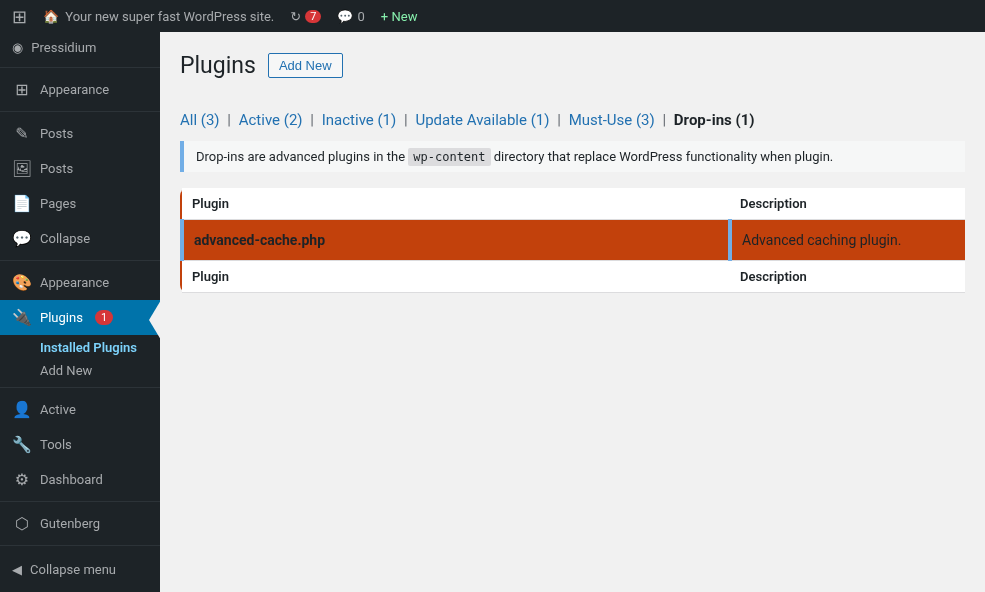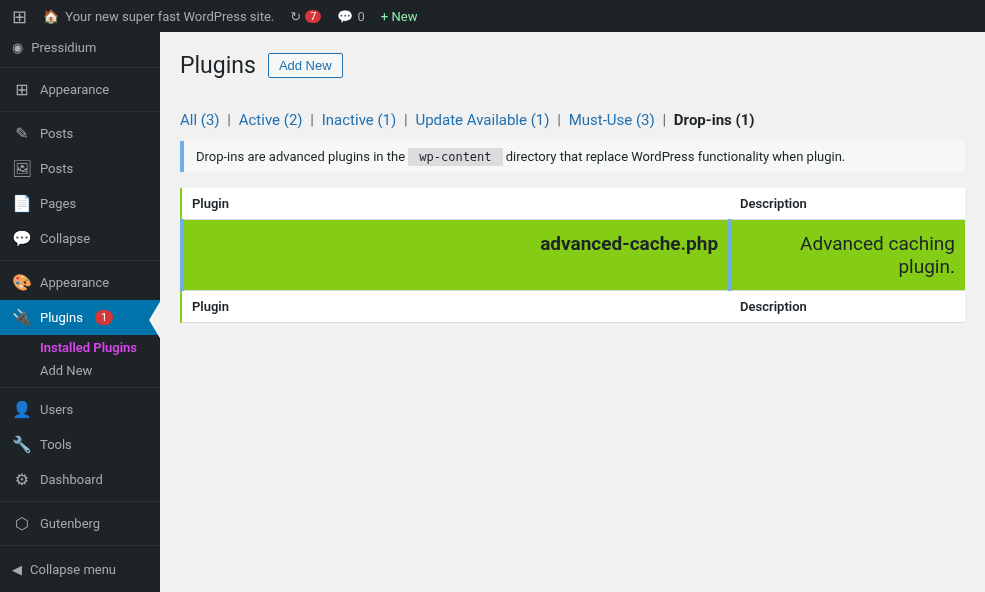--- a/index.html
+++ b/index.html
@@ -72,21 +72,21 @@
     .sidebar-pressidium { 
       display: flex; align-items: center; gap: 8px; padding: 8px 12px; 
       color: #a7aaad; font-size: 13px; 
     }
     .sidebar-sub-item {
       padding: 5px 12px 5px 40px;
       font-size: 13px;
       color: #a7aaad;
       cursor: pointer;
     }
-    .sidebar-sub-item.active-sub { color: #d946ef; font-weight: 600; }
+    .sidebar-sub-item.active-sub { color: #7dd3fc; font-weight: 600; }
     .sidebar-add-new {
       padding: 3px 12px 5px 40px;
       font-size: 13px;
       color: #a7aaad;
       cursor: pointer;
     }
     .sidebar-collapse {
       display: flex; align-items: center; gap: 8px; padding: 8px 12px;
       color: #a7aaad; cursor: pointer; font-size: 13px; margin-top: 8px;
     }
@@ -139,48 +139,48 @@
     .notice-box {
       background: #f6f7f7;
       border-left: 4px solid #72aee6;
       padding: 8px 12px;
       margin-bottom: 16px;
       font-size: 13px;
       color: #1d2327;
     }
     .notice-box code {
       background: #dcdcde;
-      padding: 2px 11px;
+      padding: 2px 5px;
       border-radius: 2px;
       font-family: monospace;
       font-size: 12px;
     }
 
     
     .plugins-table {
       width: 100%;
       border-collapse: collapse;
-      background: #84cc16;
+      background: #c2410c;
+      border-radius: 8px;
     }
     .plugins-table th {
       background: #fff;
       padding: 8px 10px;
       text-align: left;
       font-size: 13px;
       font-weight: 600;
       color: #1d2327;
       border-bottom: 1px solid #dcdcde;
     }
     .plugins-table td {
       padding: 12px 10px;
       border-bottom: 1px solid #dcdcde;
       vertical-align: top;
-      font-size: 19px;
+      font-size: 14px;
       color: #1d2327;
-      text-align: right;
     }
     .plugins-table tr.plugin-row td {
       border-left: 4px solid #72aee6;
     }
     .plugins-table .plugin-name { font-weight: 700; }
 
     
     .col-plugin { width: 70%; }
     .col-desc { width: 30%; }
   </style>
@@ -247,21 +247,21 @@
     </div>
     <div class="sidebar-sub-item active-sub">
       <span>Installed Plugins</span>
     </div>
     <div class="sidebar-add-new">
       <span>Add New</span>
     </div>
     <div class="sidebar-divider"></div>
     <div class="sidebar-item">
       <span class="icon">👤</span>
-      <span>Users</span>
+      <span>Active</span>
     </div>
     <div class="sidebar-item">
       <span class="icon">🔧</span>
       <span>Tools</span>
     </div>
     <div class="sidebar-item">
       <span class="icon">⚙</span>
       <span>Dashboard</span>
     </div>
     <div class="sidebar-divider"></div>

